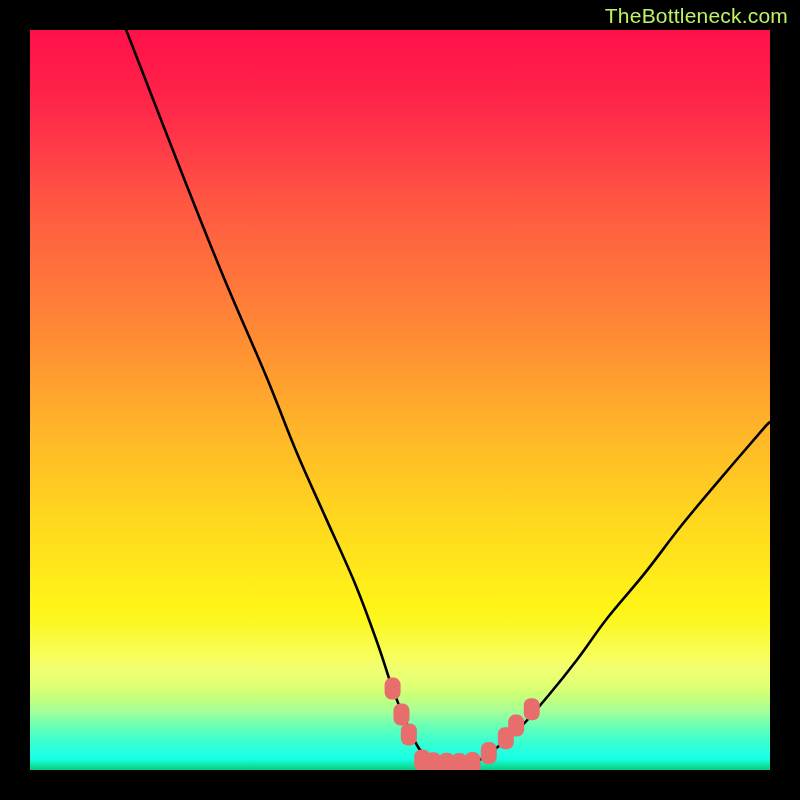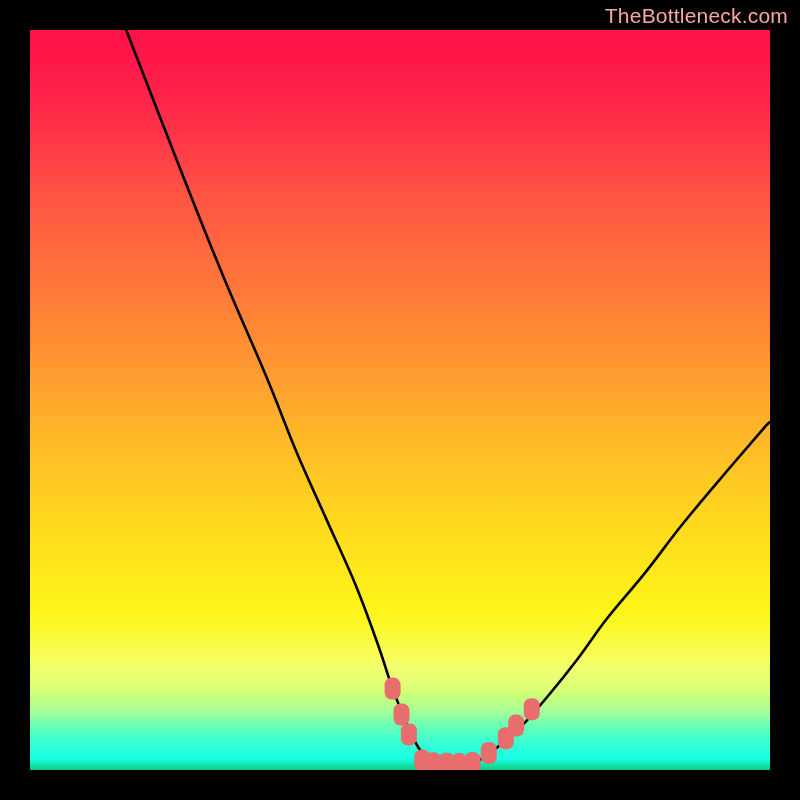--- a/index.html
+++ b/index.html
@@ -79,21 +79,21 @@
     width: 740px;
     height: 740px;
     overflow: visible;
   }
   .attribution {
     position: absolute;
     top: 4px;
     right: 12px;
     font-size: 21px;
     font-weight: 500;
-    color: #fca5a5;
+    color: #bef264;
     letter-spacing: 0.2px;
     user-select: none;
   }
 </style>
 </head>
 <body>
 
 <div class="frame">
 
   <div class="attribution">TheBottleneck.com</div>

